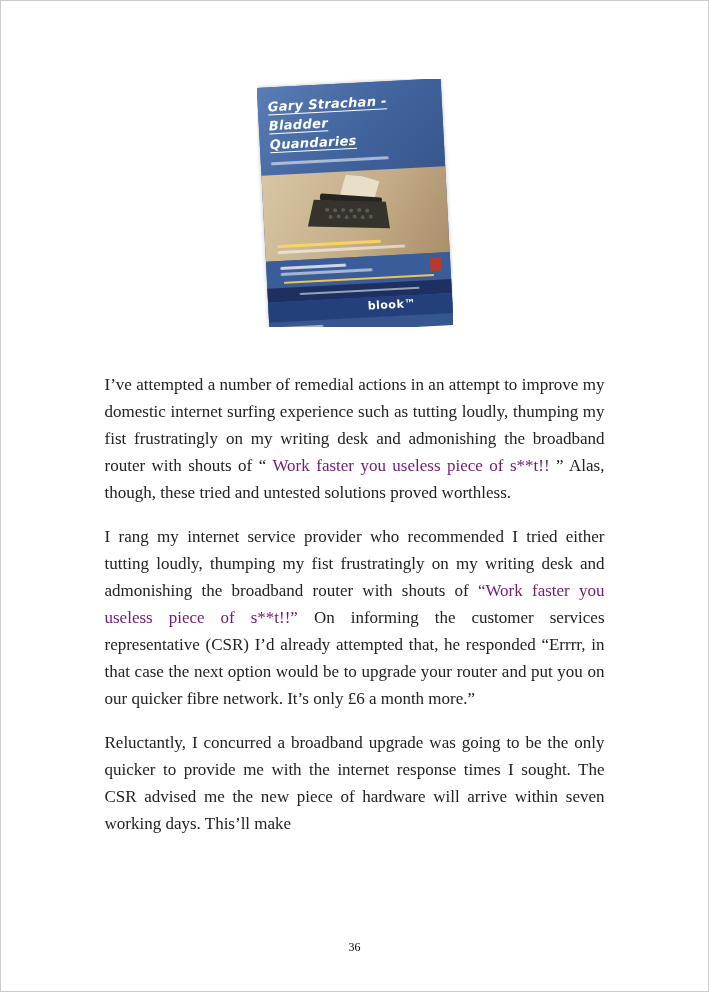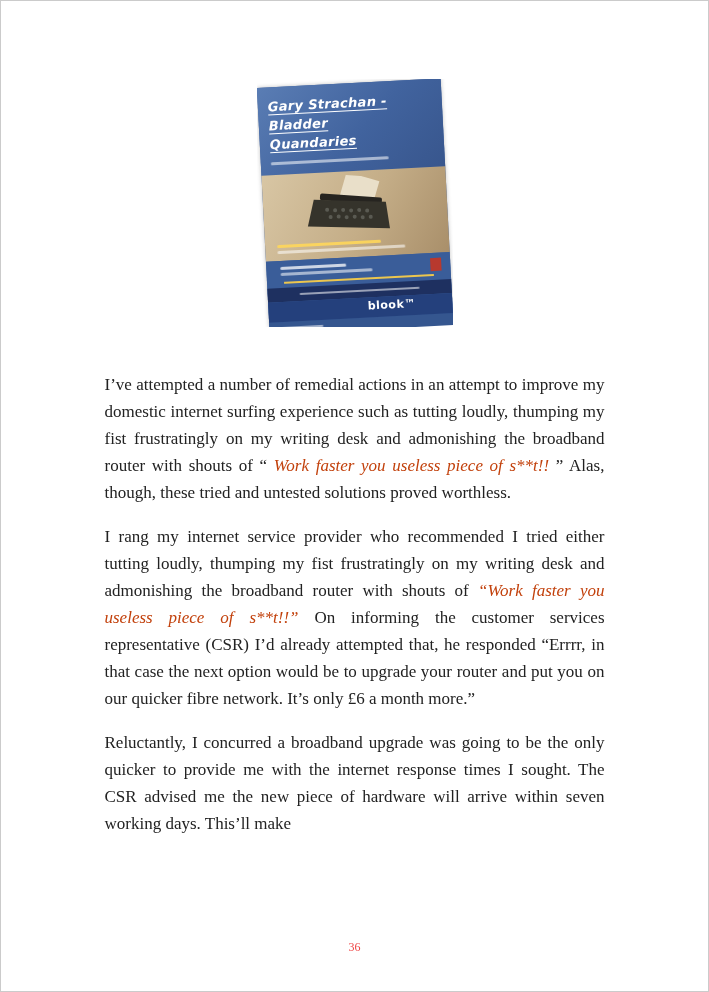--- a/index.html
+++ b/index.html
@@ -133,30 +133,30 @@
   
   .content {
     width: 500px;
     margin: 44px auto 0 auto;
     color: #222222;
     font-size: 17px;
     line-height: 27px;
     text-align: justify;
   }
   .content p { margin: 0 0 17px 0; }
-  .q { font-style: italic; color: #c2410c; }
+  .q { color: #701a75; }
 
   .page-number {
     position: absolute;
     bottom: 36px;
     left: 0;
     width: 100%;
     text-align: center;
     font-size: 12px;
-    color: #ef4444;
+    color: #000000;
   }
 </style>
 </head>
 <body>
 
 <div class="page">
 
   <div class="cover-wrap">
     <div class="cover">
 

